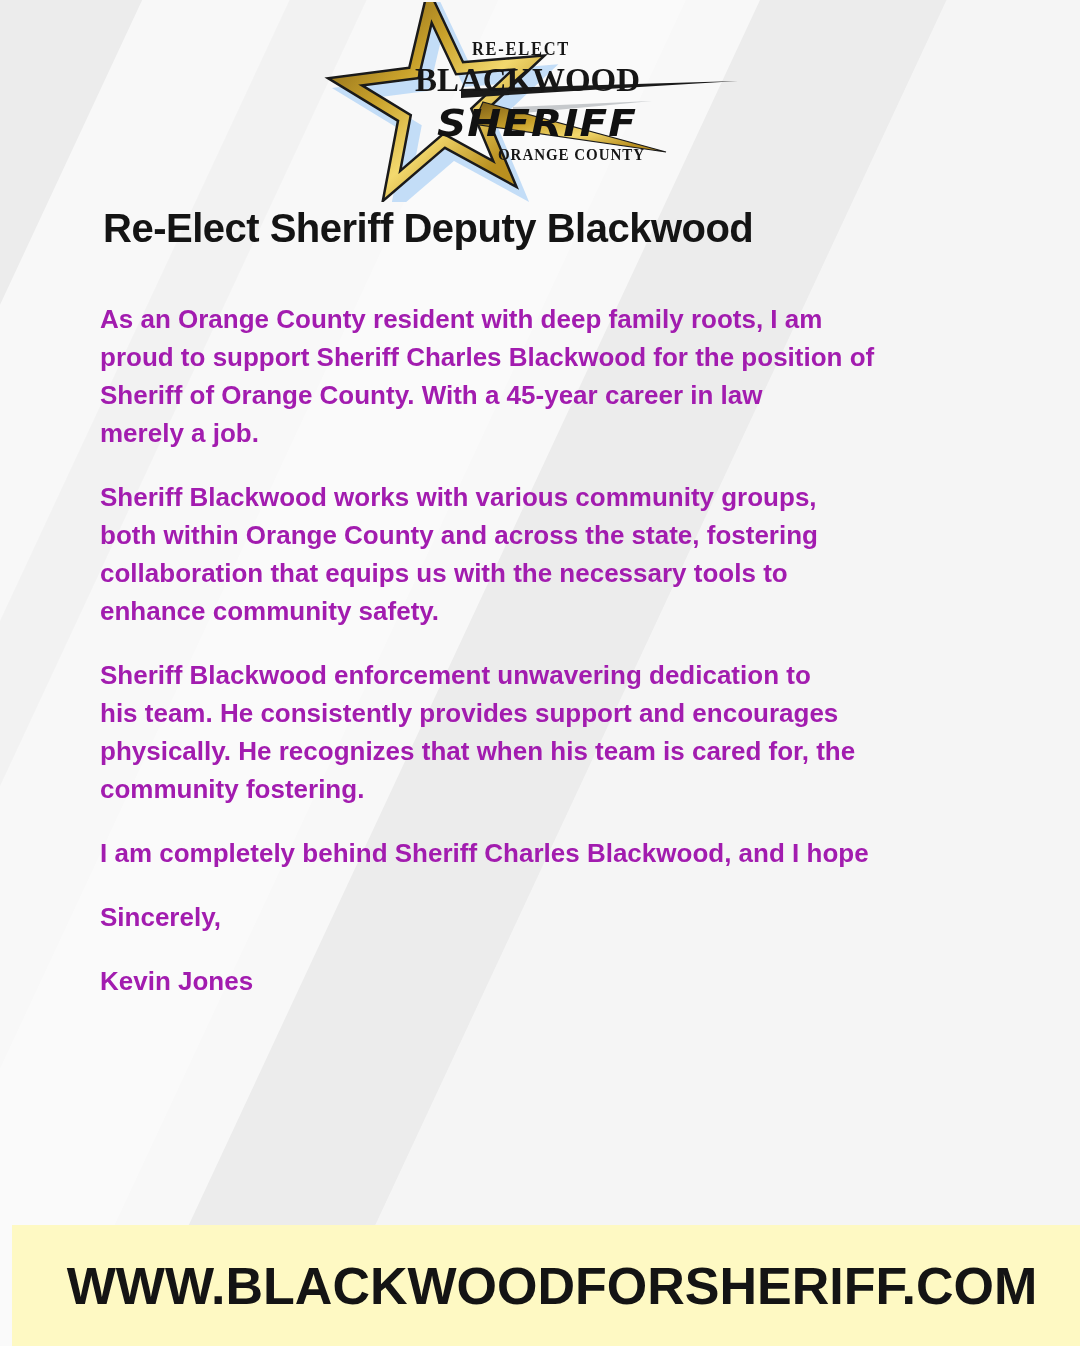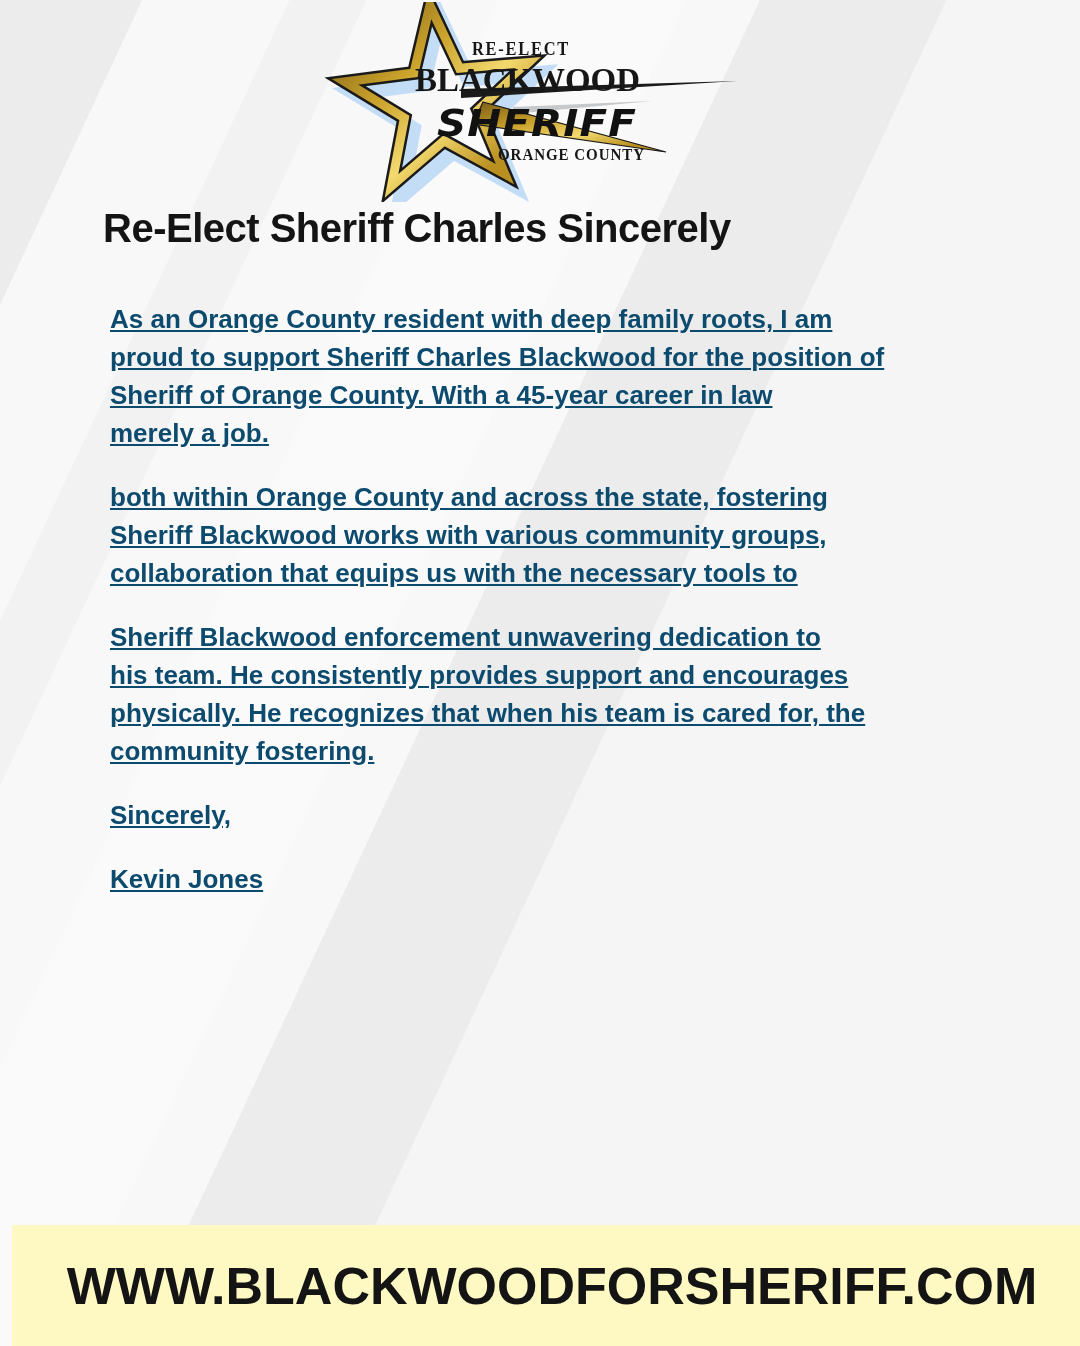--- a/index.html
+++ b/index.html
@@ -19,21 +19,21 @@
   .stripe.d{left:-80px;top:-200px;width:70px;height:2000px;transform:rotate(25deg);background:rgba(0,0,0,.025);}
 
   .logo-svg{position:absolute;left:278px;top:2px;width:580px;height:200px;}
   .logo-serif{font-family:"Liberation Serif","DejaVu Serif",serif;font-weight:bold;fill:#161616;}
   .logo-sheriff{font-family:"DejaVu Sans","Liberation Sans",sans-serif;font-weight:bold;font-style:italic;fill:#111;letter-spacing:1px;}
 
   .headline{
     position:absolute;left:103px;top:206px;margin:0;
     font-size:40px;font-weight:700;color:#141414;letter-spacing:-.5px;
   }
-  .letter{position:absolute;left:110px;top:300px;width:870px;color:#0c4a6e;text-decoration:underline;}
+  .letter{position:absolute;left:100px;top:300px;width:870px;color:#a21caf;}
   .letter p{margin:0 0 26px 0;font-size:26px;font-weight:700;line-height:38px;}
   .letter .line{display:block;white-space:nowrap;}
 
   .banner{
     position:absolute;left:12px;top:1225px;width:1080px;height:121px;
     background:#fef9c3;
     display:flex;align-items:center;justify-content:center;text-align:center;
   }
   .banner .url{
     font-size:52px;font-weight:700;color:#141414;letter-spacing:0;white-space:nowrap;
@@ -73,41 +73,43 @@
     <polygon points="183,87 460,79 183,96" fill="#1a1a1a"></polygon>
 
     <polygon points="235,105 374,99 235,112" fill="#9aa0a6" opacity="0.55"></polygon>
 
     <text class="logo-serif" x="194" y="53" font-size="19" letter-spacing="2" textLength="98" lengthAdjust="spacingAndGlyphs">RE-ELECT</text>
     <text class="logo-serif" x="137" y="89" font-size="34" textLength="225" lengthAdjust="spacingAndGlyphs">BLACKWOOD</text>
     <text class="logo-sheriff" x="159" y="134" font-size="37" textLength="200" lengthAdjust="spacingAndGlyphs">SHERIFF</text>
     <text class="logo-serif" x="220" y="158" font-size="16" letter-spacing="1" textLength="147" lengthAdjust="spacingAndGlyphs">ORANGE COUNTY</text>
   </svg>
 
-  <h1 class="headline">Re-Elect Sheriff Charles Sincerely</h1>
+  <h1 class="headline">Re-Elect Sheriff Deputy Blackwood</h1>
 
   <main class="letter">
     <p>
       <span class="line">As an Orange County resident with deep family roots, I am</span>
       <span class="line">proud to support Sheriff Charles Blackwood for the position of</span>
       <span class="line">Sheriff of Orange County. With a 45-year career in law</span>
       <span class="line">merely a job.</span>
     </p>
     <p>
+      <span class="line">Sheriff Blackwood works with various community groups,</span>
       <span class="line">both within Orange County and across the state, fostering</span>
-      <span class="line">Sheriff Blackwood works with various community groups,</span>
       <span class="line">collaboration that equips us with the necessary tools to</span>
+      <span class="line">enhance community safety.</span>
     </p>
     <p>
       <span class="line">Sheriff Blackwood enforcement unwavering dedication to</span>
       <span class="line">his team. He consistently provides support and encourages</span>
       <span class="line">physically. He recognizes that when his team is cared for, the</span>
       <span class="line">community fostering.</span>
     </p>
     <p>
+      <span class="line">I am completely behind Sheriff Charles Blackwood, and I hope</span>
     </p>
     <p>
       <span class="line">Sincerely,</span>
     </p>
     <p>
       <span class="line">Kevin Jones</span>
     </p>
   </main>
 
   <footer class="banner">

